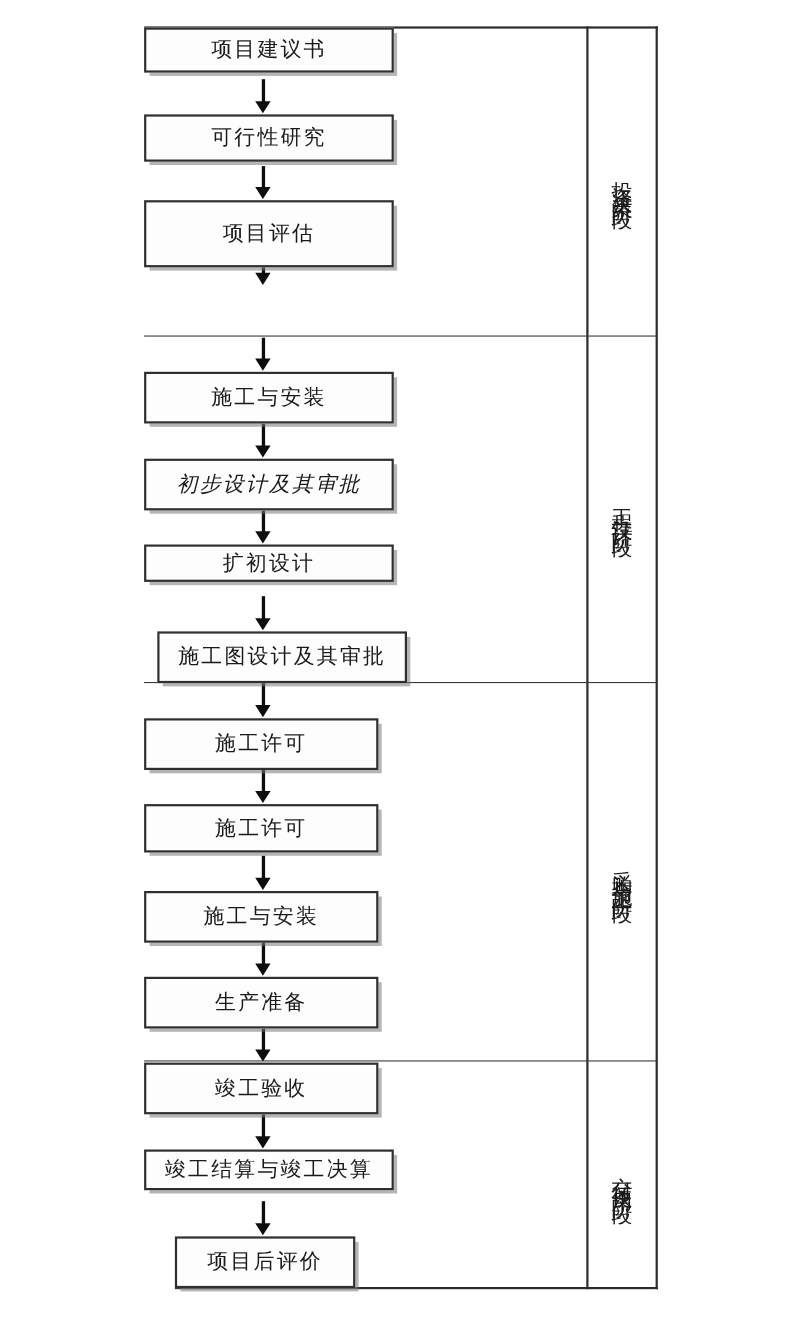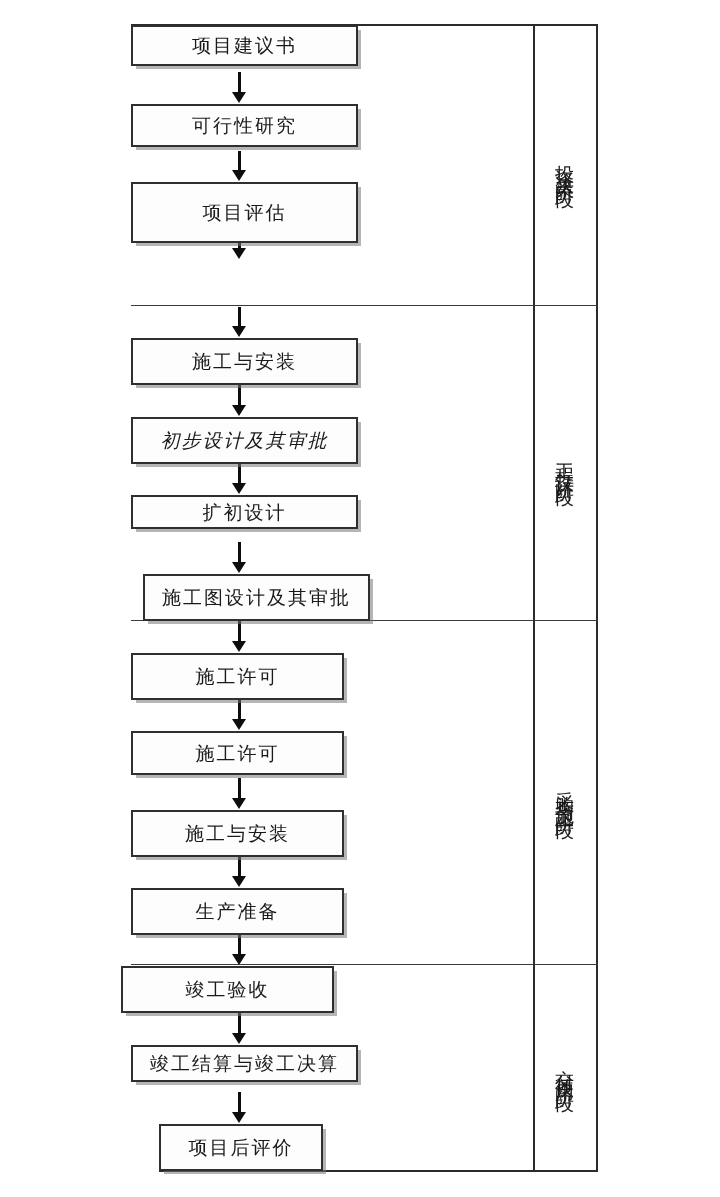--- a/index.html
+++ b/index.html
@@ -168,21 +168,21 @@
   </div>
 
   <div class="node" style="left:131px; top:810px; width:213px; height:47px;">
     <span class="node-label">施工与安装</span>
   </div>
 
   <div class="node" style="left:131px; top:888px; width:213px; height:47px;">
     <span class="node-label">生产准备</span>
   </div>
 
-  <div class="node" style="left:121px; top:966px; width:213px; height:47px;">
+  <div class="node" style="left:131px; top:966px; width:213px; height:47px;">
     <span class="node-label">竣工验收</span>
   </div>
 
   <div class="node" style="left:131px; top:1045px; width:227px; height:37px;">
     <span class="node-label">竣工结算与竣工决算</span>
   </div>
 
   <div class="node" style="left:159px; top:1124px; width:164px; height:47px;">
     <span class="node-label">项目后评价</span>
   </div>

